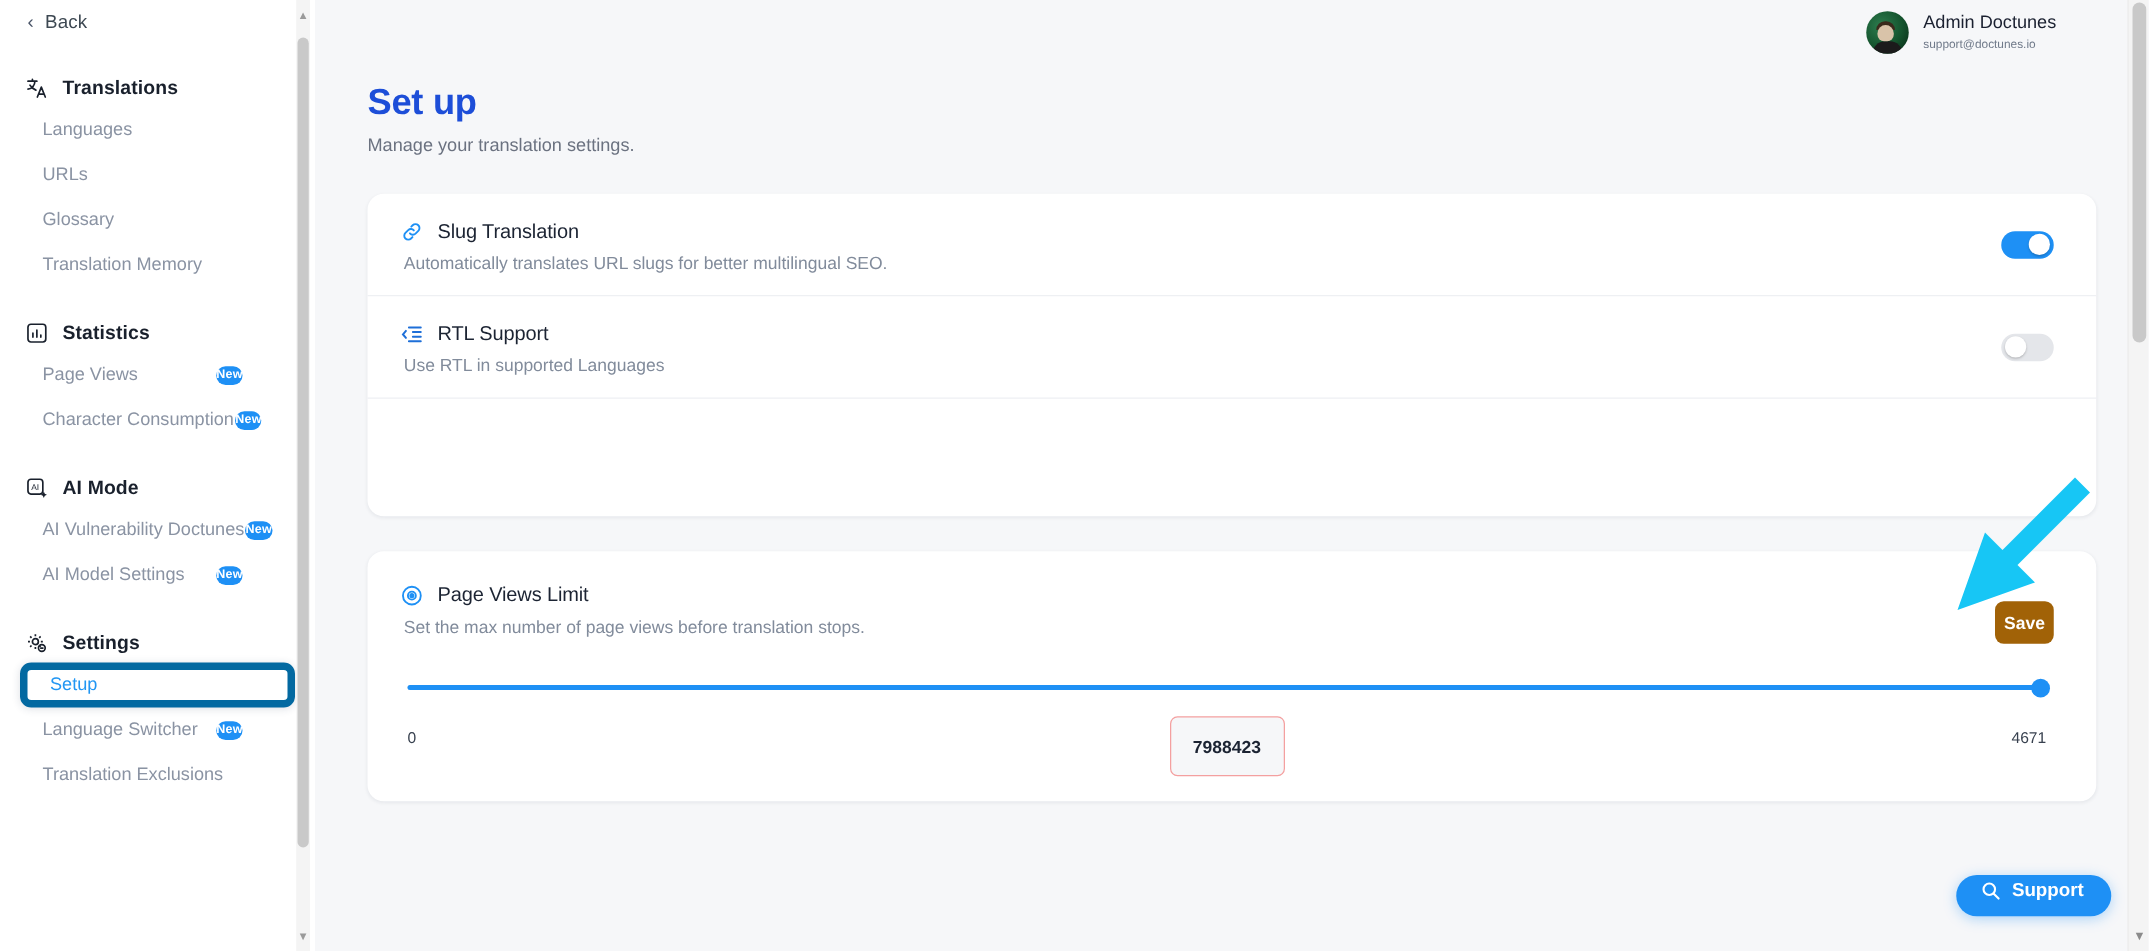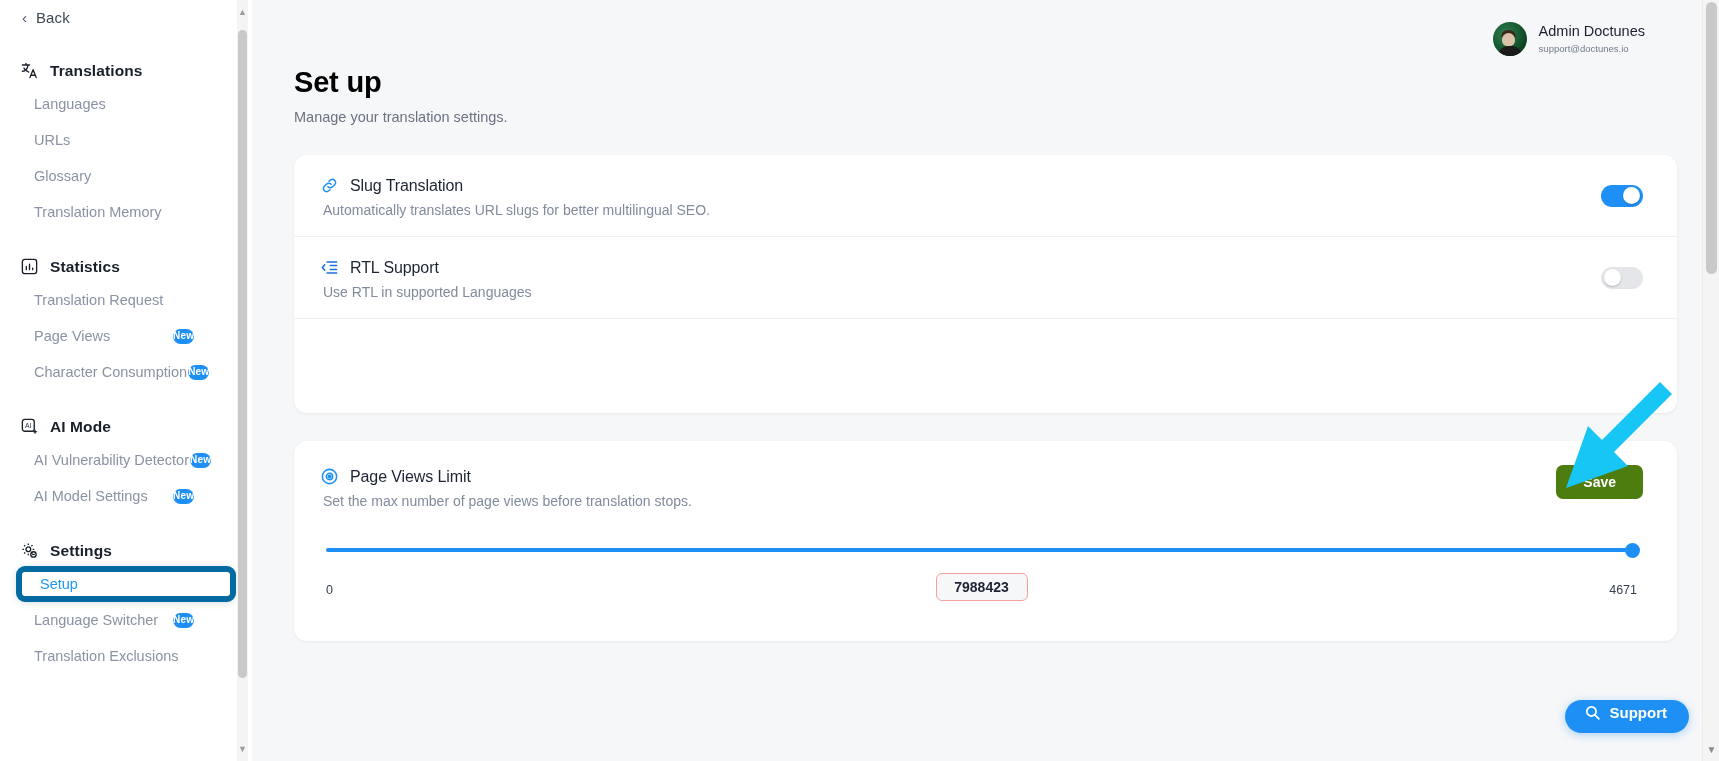--- a/index.html
+++ b/index.html
@@ -66,21 +66,21 @@
   }
 
   
   .main {
     position: relative; flex: 1 1 auto; height: 761px;
     background: #f6f7f9; overflow: hidden;
   }
   .topbar { height: 52px; background: #f6f7f9; position: relative; }
   .user {
     position: absolute; right: 74px; top: 9px;
-    display: flex; align-items: center; gap: 12px; margin-top: 13px;
+    display: flex; align-items: center; gap: 12px;
   }
   .avatar {
     width: 34px; height: 34px; border-radius: 50%;
     background: radial-gradient(circle at 35% 35%, #2d7d4f 0%, #14532d 55%, #062312 100%);
     position: relative; overflow: hidden; flex: 0 0 34px;
   }
   .avatar .face {
     position: absolute; left: 9px; top: 11px; width: 13px; height: 13px;
     border-radius: 50% 50% 40% 40%; background: #d9c3a9;
   }
@@ -91,21 +91,21 @@
   .avatar .body {
     position: absolute; left: 5px; bottom: 0; width: 24px; height: 10px;
     border-radius: 10px 10px 0 0; background: #1b1b1b;
   }
   .uname { font-size: 14.5px; color: #1a2030; font-weight: 500; line-height: 1.15; }
   .umail { font-size: 9.5px; color: #707a8a; line-height: 1.4; margin-top: 2px; }
 
   .content { padding: 0 0 0 0; }
   .page-title {
     margin: 14px 0 0 42px; font-size: 29px; font-weight: 700;
-    color: #000000; letter-spacing: -.2px;
+    color: #1d4ed8; letter-spacing: -.2px;
   }
   .page-sub { margin: 10px 0 0 42px; font-size: 14.5px; color: #6b7280; }
 
   .card {
     background: #fff; border-radius: 13px; margin: 30px 42px 0 42px;
     box-shadow: 0 1px 3px rgba(30,40,70,.07);
     position: relative;
   }
   .row {
     padding: 21px 34px 18px 26px; position: relative;
@@ -140,23 +140,23 @@
     position: absolute; left: 4px; top: 4px; right: 4px; bottom: 4px;
     background: #ffffff; border-radius: 16px;
   }
   .hl-row { position: absolute; left: 24px; top: 16px; right: 0; }
 
   .arrow-anno { position: absolute; left: 1290px; top: 380px; width: 140px; height: 110px; pointer-events: none; }
 
   
   .pv-card { margin-top: 28px; padding: 26px 34px 44px 26px; }
   .save-btn {
-    position: absolute; right: 34px; top: 24px;
-    background: #4d7c0f; color: #fff; border: none; border-radius: 7px;
-    font-size: 14px; font-weight: 700; padding: 9px 27px; cursor: pointer;
+    position: absolute; right: 34px; top: 40px;
+    background: #a16207; color: #fff; border: none; border-radius: 7px;
+    font-size: 14px; font-weight: 700; padding: 9px 7px; cursor: pointer;
     font-family: "Liberation Sans", sans-serif;
   }
   .slider-wrap { margin: 34px 6px 0 6px; position: relative; height: 14px; }
   .slider-track {
     position: absolute; left: 0; right: 0; top: 5px; height: 4px;
     background: #e3e6eb; border-radius: 2px;
   }
   .slider-fill {
     position: absolute; left: 0; top: 5px; height: 4px; width: 100%;
     background: #1e90f5; border-radius: 2px;
@@ -165,21 +165,21 @@
     position: absolute; right: -3px; top: 0; width: 15px; height: 15px;
     border-radius: 50%; background: #1e90f5;
   }
   .slider-labels {
     display: flex; justify-content: space-between; align-items: center;
     margin: 26px 6px 0 6px; position: relative;
   }
   .slab { font-size: 12.5px; color: #38414f; }
   .pv-input {
     position: absolute; left: 50%; transform: translateX(-50%); top: -10px;
-    width: 92px; padding: 5px 8px; text-align: center;
+    width: 92px; padding: 15px 8px; text-align: center;
     border: 1px solid #f4a0a0; border-radius: 6px; background: #f6f7f9;
     font-size: 14px; font-weight: 700; color: #1c2433;
     font-family: "Liberation Sans", sans-serif;
   }
 
   .support-btn {
     position: absolute; right: 30px; bottom: 28px;
     display: flex; align-items: center; gap: 9px;
     background: #1e90f5; color: #fff; border-radius: 26px;
     padding: 4px 22px 12px 19px; font-size: 15px; font-weight: 700;
@@ -233,42 +233,39 @@
       <span class="txt">Translation Memory</span>
     </div>
 
     <div class="group-head">
       <svg class="ico" viewBox="0 0 24 24" fill="none" stroke="#19202c" stroke-width="1.7" stroke-linejoin="round">
         <rect x="3" y="3" width="18" height="18" rx="3"></rect>
         <path d="M8 16v-4M12 16v-7M16 16v-2" stroke-linecap="round"></path>
       </svg>
       <span class="gtitle">Statistics</span>
     </div>
-    <div class="nav-item">
-      <span class="txt">Translation Request</span>
-    </div>
     <div class="nav-item badge-right">
       <span class="txt">Page Views</span>
       <span class="badge-new">New</span>
     </div>
     <div class="nav-item">
       <span class="txt">Character Consumption</span>
       <span class="badge-new">New</span>
     </div>
 
     <div class="group-head">
       <svg class="ico" viewBox="0 0 24 24" fill="none" stroke="#19202c" stroke-width="1.7" stroke-linejoin="round">
         <rect x="3" y="3" width="15" height="15" rx="3"></rect>
         <text x="6.2" y="13.6" font-size="8.5" fill="#19202c" stroke="none" font-family="Liberation Sans, sans-serif">AI</text>
         <path d="M19 15.5l1 2.2 2.2 1-2.2 1-1 2.2-1-2.2-2.2-1 2.2-1z" fill="#19202c" stroke="none"></path>
       </svg>
       <span class="gtitle">AI Mode</span>
     </div>
     <div class="nav-item">
-      <span class="txt">AI Vulnerability Detector</span>
+      <span class="txt">AI Vulnerability Doctunes</span>
       <span class="badge-new">New</span>
     </div>
     <div class="nav-item badge-right">
       <span class="txt">AI Model Settings</span>
       <span class="badge-new">New</span>
     </div>
 
     <div class="group-head">
       <svg class="ico" viewBox="0 0 24 24" fill="none" stroke="#19202c" stroke-width="1.7" stroke-linejoin="round">
         <circle cx="10.5" cy="10.5" r="3"></circle>

